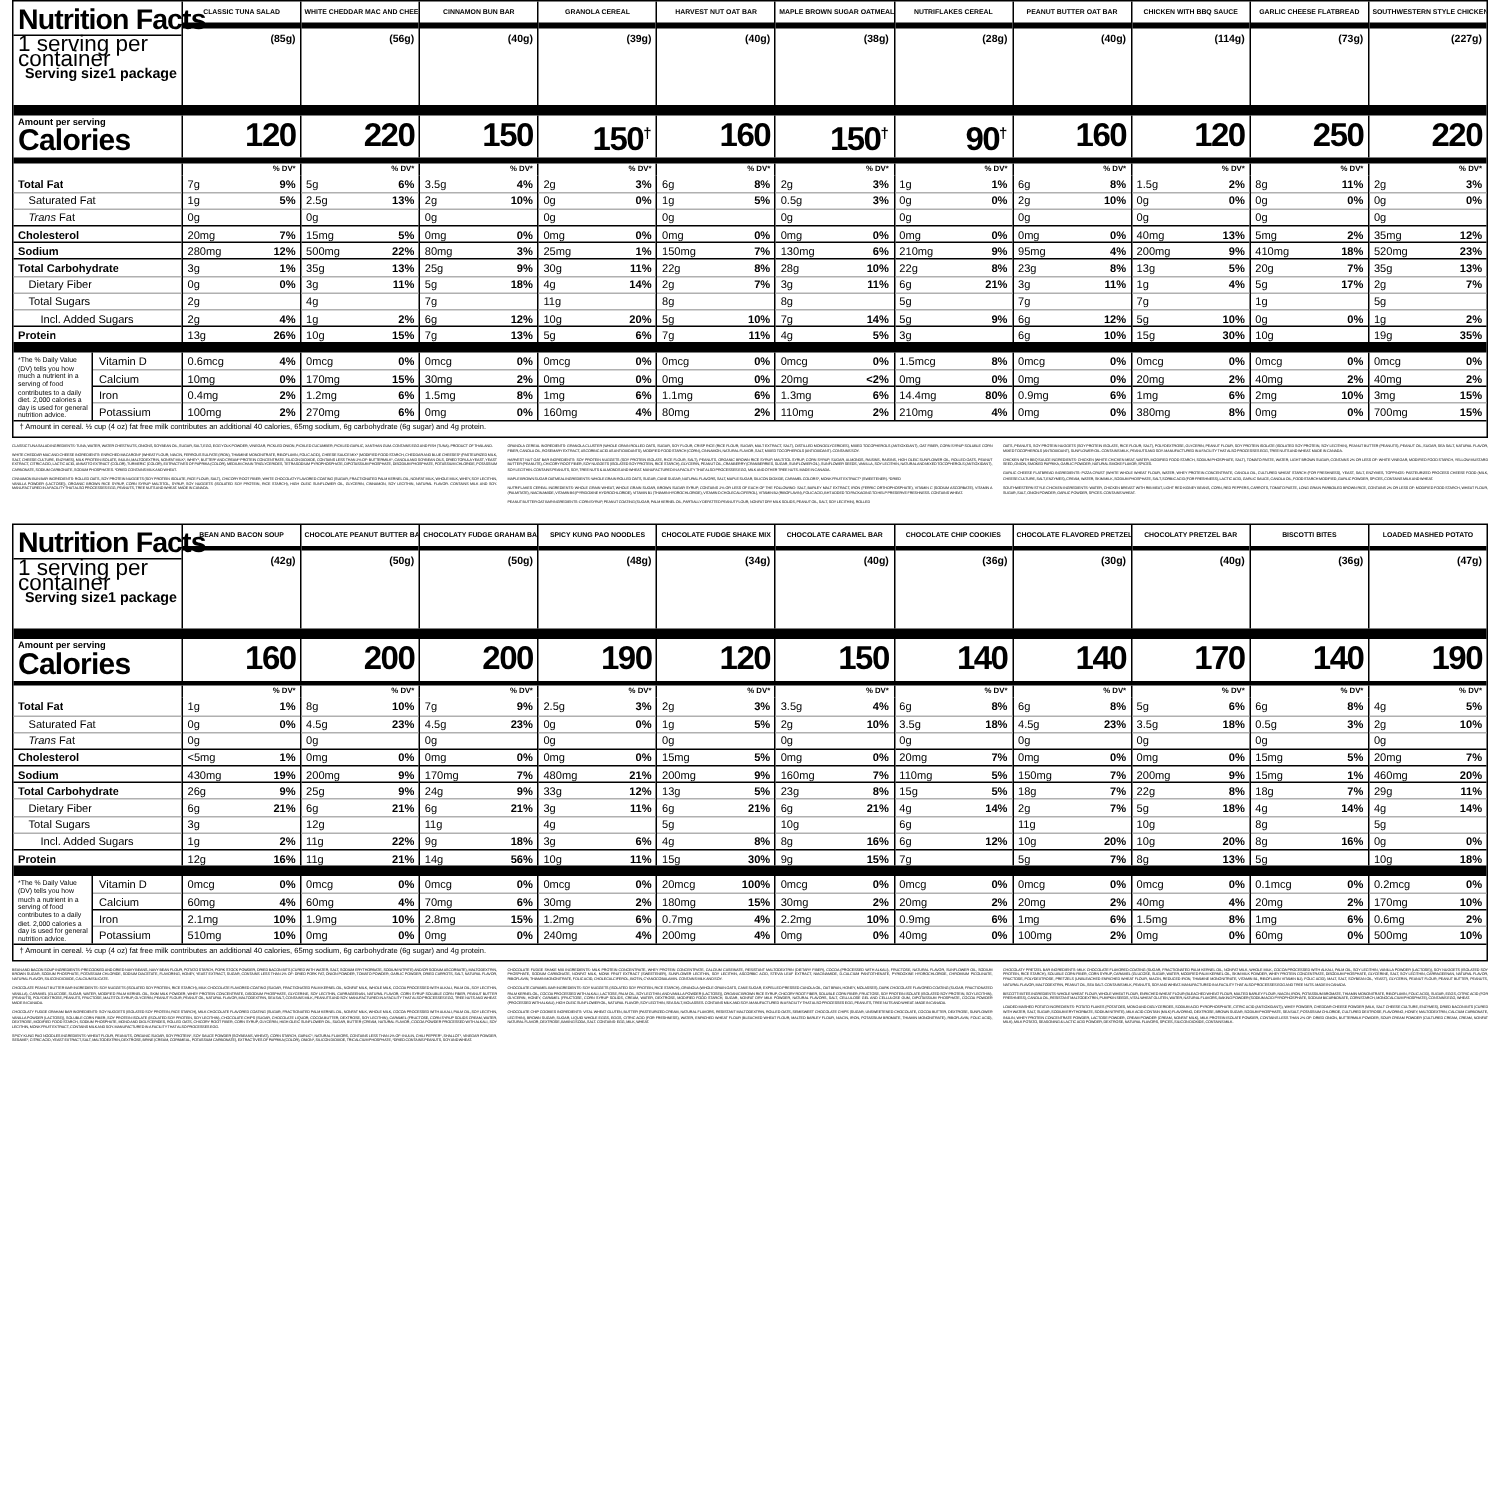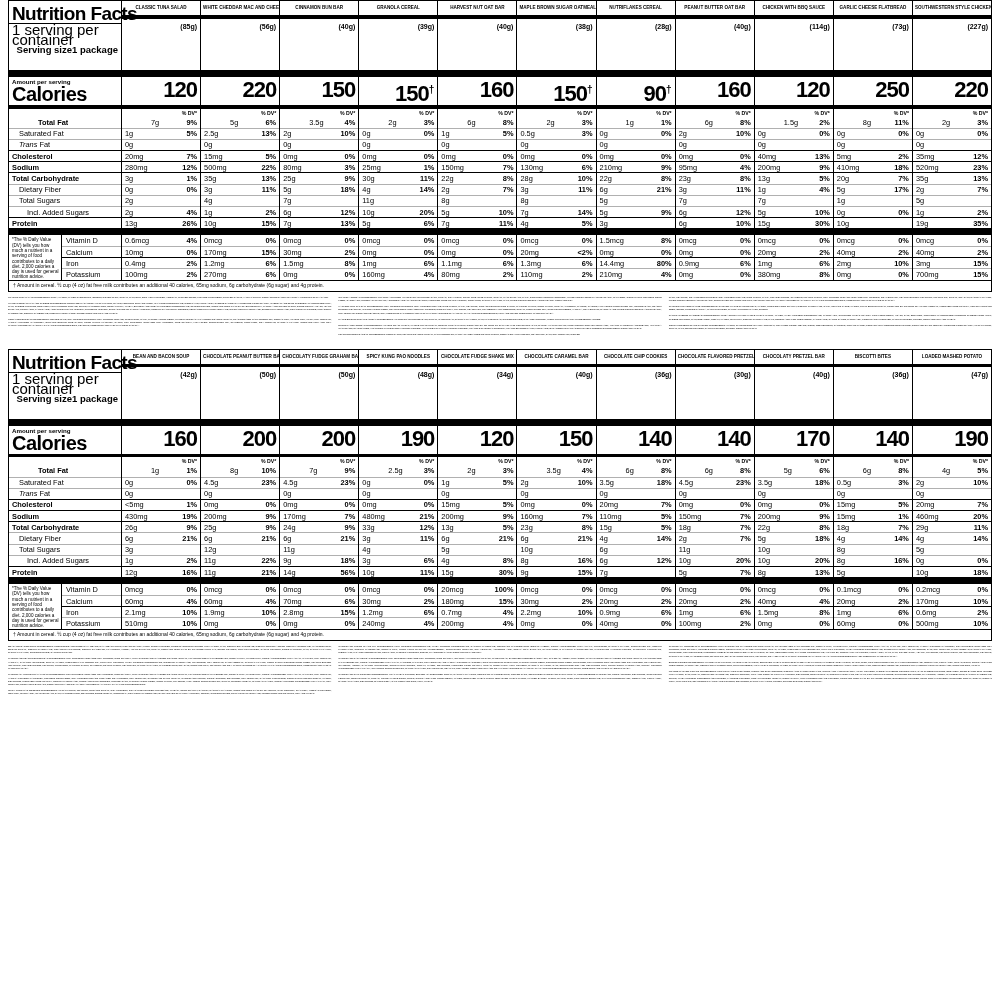--- a/index.html
+++ b/index.html
@@ -82,21 +82,21 @@
   }
   .lab-spacer{height:8px;}
 
   .nrow{
     height:11.2px;box-sizing:border-box;
     display:flex;align-items:center;
     font-size:7.4px;
     border-top:0.7px solid #000;
   }
   .nrow.hair{border-top:0.6px solid #b0b0b0;}
-  .nrow.first{border-top:none;margin-left:26px;}
+  .nrow.first{border-top:none;}
   .lab{padding-left:3px;font-weight:bold;white-space:nowrap;overflow:hidden;}
   .lab.ind1{padding-left:10px;font-weight:normal;}
   .lab.ind2{padding-left:18px;font-weight:normal;}
   .lab i{font-style:italic;}
   .val{padding-left:3px;flex:1;white-space:nowrap;overflow:hidden;}
   .pct{padding-right:3px;font-weight:bold;text-align:right;white-space:nowrap;}
 
   
   .vit-wrap{display:flex;}
   .vit-note{

